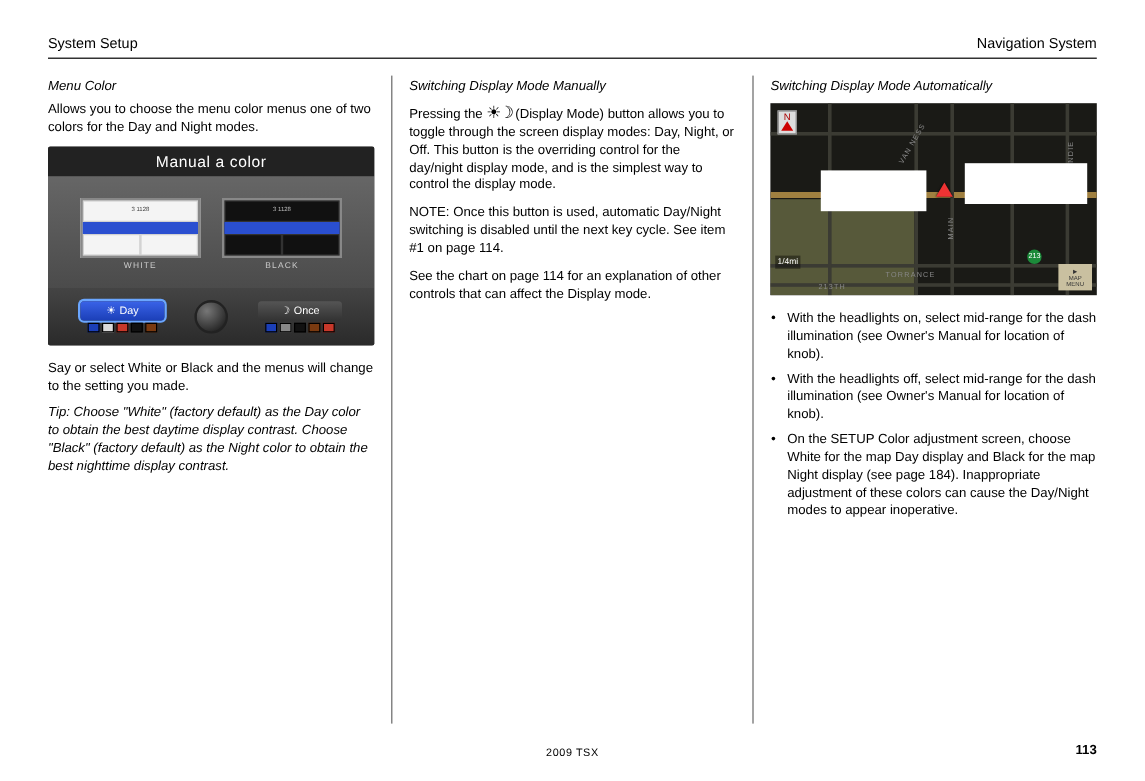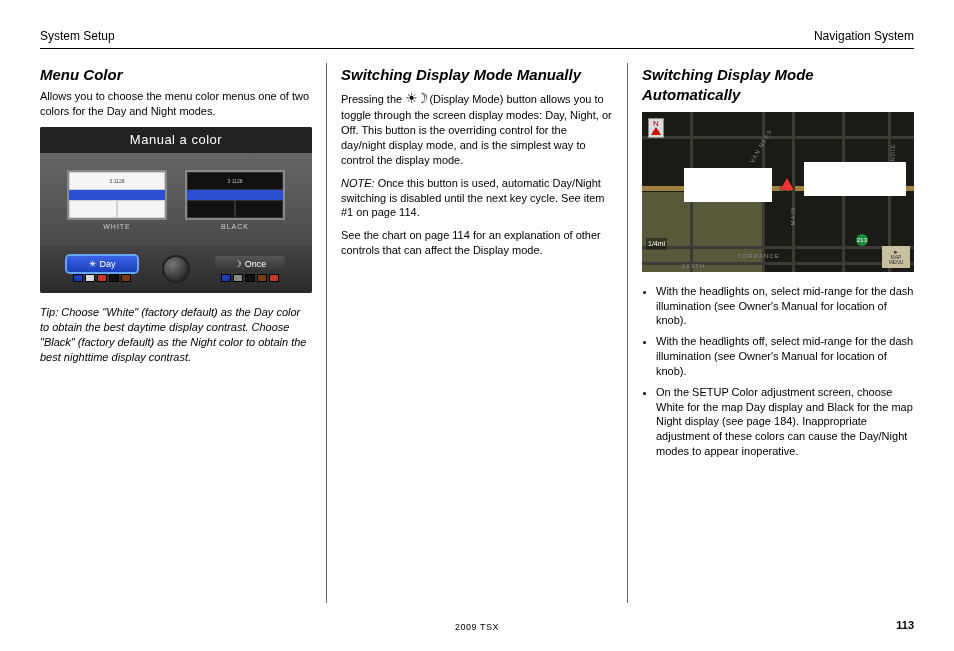--- a/index.html
+++ b/index.html
@@ -33,25 +33,25 @@
     padding: 0 14px 0 14px;
     min-height: 540px;
   }
   .col.c1 { padding-left: 0; }
   .col.c3 { padding-right: 0; }
   .vdiv {
     width: 1px;
     background: #000;
     opacity: .6;
   }
-  h4 { font-size: 15px; font-weight: bold; margin: 2px 0 4px; font-style: italic; }
+  h4 { font-size: 11px; font-weight: normal; margin: 2px 0 4px; font-style: italic; }
   p { margin-bottom: 8px; }
   .tip { font-style: italic; margin-top: 6px; }
   .tip-label { font-style: italic; }
-  .note-label { font-style: italic; }
+  .note-label { }
   .pagenum { position: absolute; bottom: 18px; right: 40px; font-weight: bold; font-size: 11px; }
   .booktitle { position: absolute; bottom: 18px; left: 50%; transform: translateX(-50%); font-size: 9px; letter-spacing: .5px; }
 
   
   .figA {
     background: #555;
     width: 100%;
     height: 166px;
     margin: 6px 0 12px;
     display: flex; flex-direction: column;
@@ -245,20 +245,21 @@
             <i style="background:#1b3fb8"></i>
               <i style="background:#888"></i>
               <i style="background:#111"></i>
               <i style="background:#7a3a10"></i>
               <i style="background:#c8382a"></i>
           </div>
         </div>
       </div>
     </div>
 
+    <p>Say or select White or Black and the menus will change to the setting you made.</p>
     <p class="tip">
       <span class="tip-label">Tip:</span>
       <span>Choose "White" (factory default) as the Day color to obtain the best daytime display contrast. Choose "Black" (factory default) as the Night color to obtain the best nighttime display contrast.</span>
     </p>
   </div>
 
   <div class="vdiv"></div>
 
   <div class="col c2">
     <h4>Switching Display Mode Manually</h4>

